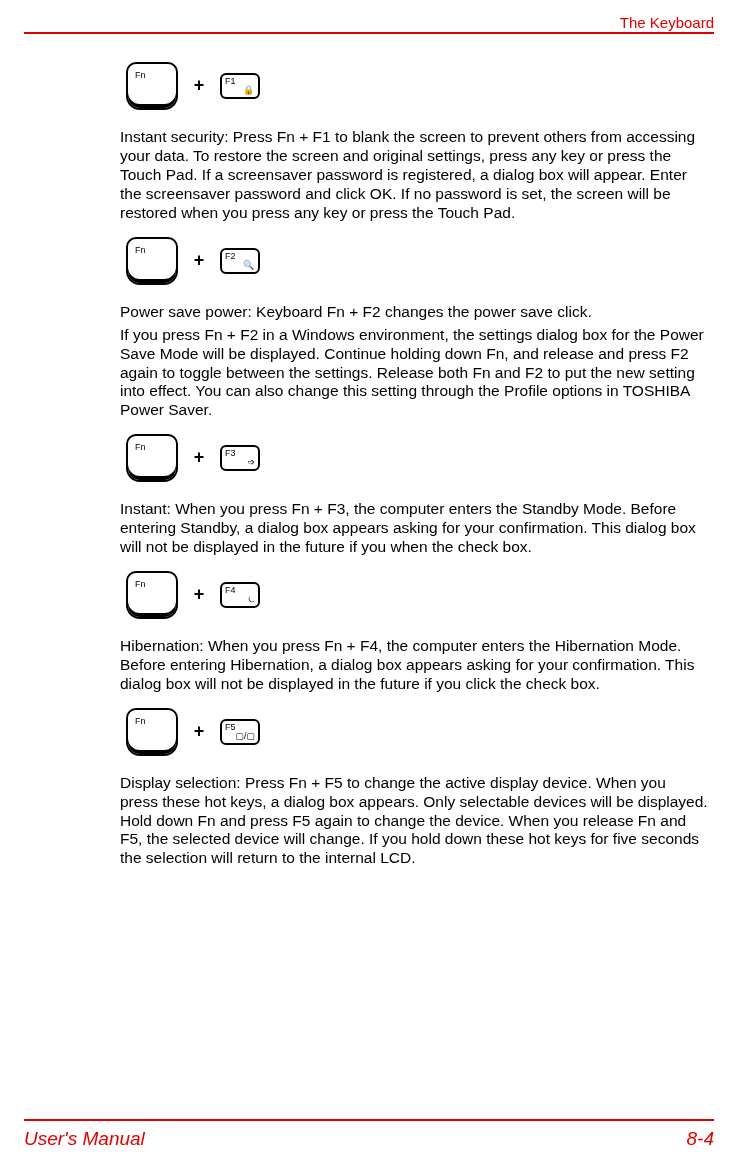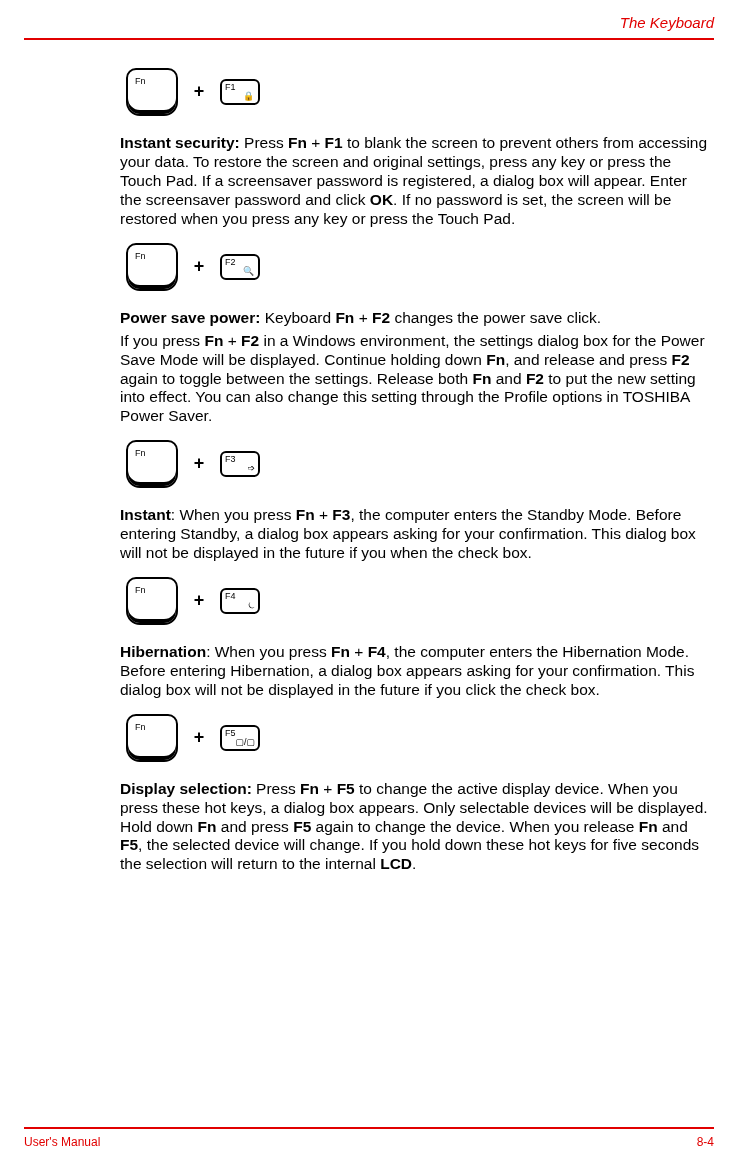--- a/index.html
+++ b/index.html
@@ -11,22 +11,20 @@
     font-size: 15.5px;
     line-height: 1.22;
     color: #000;
     position: relative;
     padding: 14px 24px 0 24px;
   }
   .header {
     text-align: right;
     color: #e10000;
     font-size: 15px;
-    padding-bottom: 6px;
-    font-style: italic;
   }
   .header-rule {
     border: none;
     border-top: 2px solid #e10000;
     margin-bottom: 28px;
   }
   .content {
     padding-left: 96px;
     padding-right: 6px;
   }
@@ -89,23 +87,24 @@
   }
   .footer-rule {
     border: none;
     border-top: 2px solid #e10000;
     margin-bottom: 6px;
   }
   .footer-row {
     display: flex;
     justify-content: space-between;
     color: #e10000;
-    font-size: 12px;
+    font-size: 19px;
+    font-style: italic;
   }
-  b { font-weight: bold; }
+  b { font-weight: normal; }
 </style>
 </head>
 <body>
 
 <div class="header">
   <span>The Keyboard</span>
 </div>
 <hr class="header-rule">
 
 <div class="content">

